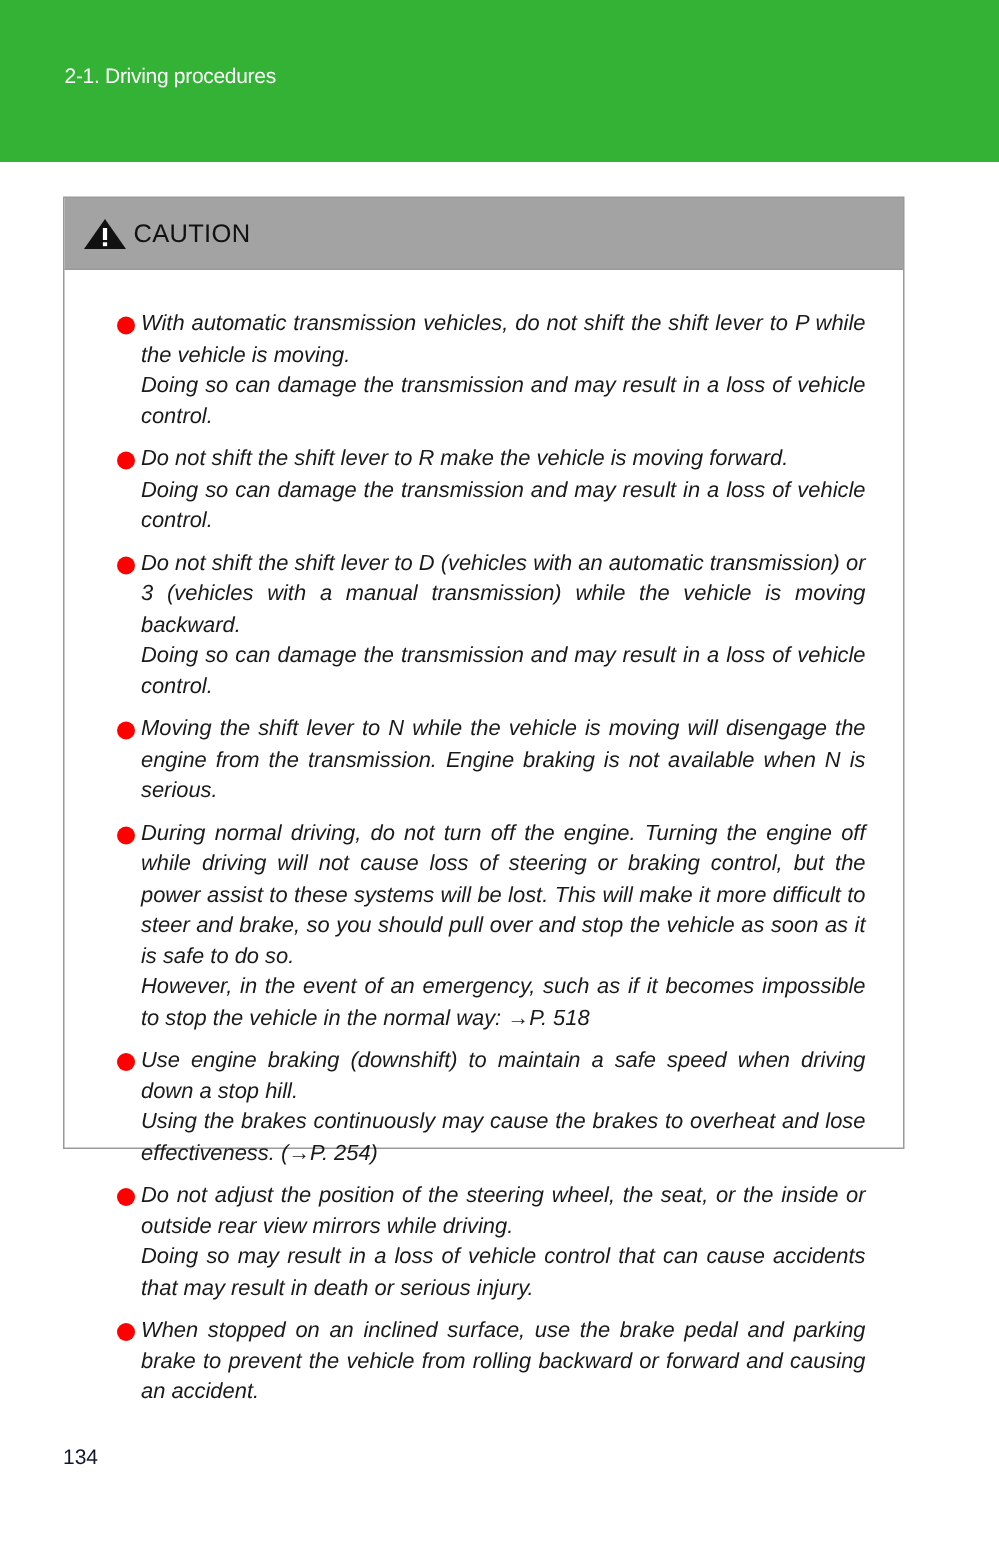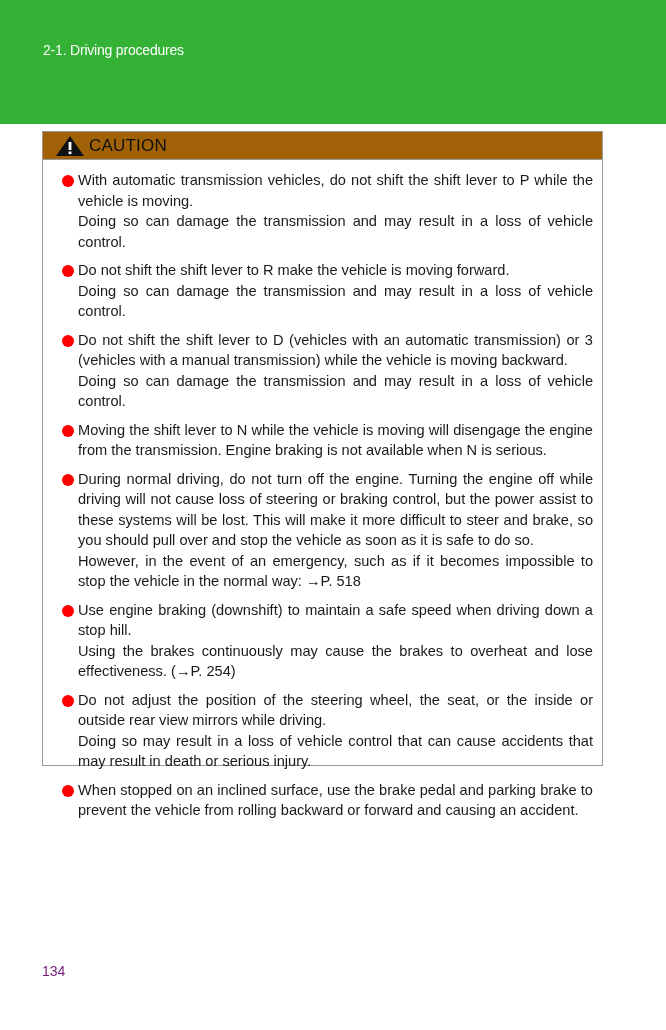--- a/index.html
+++ b/index.html
@@ -1,46 +1,46 @@
 <!DOCTYPE html>
 <html><head>
 <meta charset="utf-8">
 <style>
   html, body { margin: 0; padding: 0; }
   body {
     width: 666px; height: 1030px; background: #ffffff; position: relative;
     font-family: "Liberation Sans", sans-serif; color: #1a1a1a; overflow: hidden;
   }
   .top-band {
-    position: absolute; left: 0; top: 0; width: 666px; height: 124px;
+    position: absolute; left: 0; top: 0; width: 666px; height: 108px;
     background: #33b235;
   }
   .section-title {
     position: absolute; left: 43px; top: 42px; font-size: 14px; color: #ffffff;
     letter-spacing: -0.2px;
   }
   .caution-box {
     position: absolute; left: 42px; top: 131px; width: 561px; height: 635px;
     border: 1px solid #9a9a9a; background: #ffffff; box-sizing: border-box;
   }
   .caution-header {
-    height: 28px; background: #a16207; border-bottom: 1px solid #9a9a9a;
+    height: 48px; background: #a3a3a3; border-bottom: 1px solid #9a9a9a;
     display: flex; align-items: center; padding-left: 12px; box-sizing: border-box; text-align: right;
   }
   .warn-icon { width: 30px; height: 22px; margin-right: 4px; display: inline-block; }
   .caution-label { font-size: 17px; color: #111; letter-spacing: 0.2px; }
-  .items { list-style: none; margin: 0; padding: 10px 9px 0 19px; }
+  .items { list-style: none; margin: 16px; padding: 10px 9px 0 19px; font-style: italic; }
   .item { position: relative; padding-left: 16px; margin-bottom: 8px; font-size: 14.6px; line-height: 20.5px; text-align: justify; }
   .bullet {
     position: absolute; left: 0; top: 5px; width: 12px; height: 12px; border-radius: 50%;
     background: #ff0000;
   }
   .item p { margin: 0; }
   .page-number {
-    position: absolute; left: 42px; top: 963px; font-size: 14px; color: #701a75;
+    position: absolute; left: 42px; top: 963px; font-size: 14px; color: #0f172a;
   }
 </style>
 </head>
 <body>
 
 <div class="top-band">
   <div class="section-title">2-1. Driving procedures</div>
 </div>
 
 <div class="caution-box">

